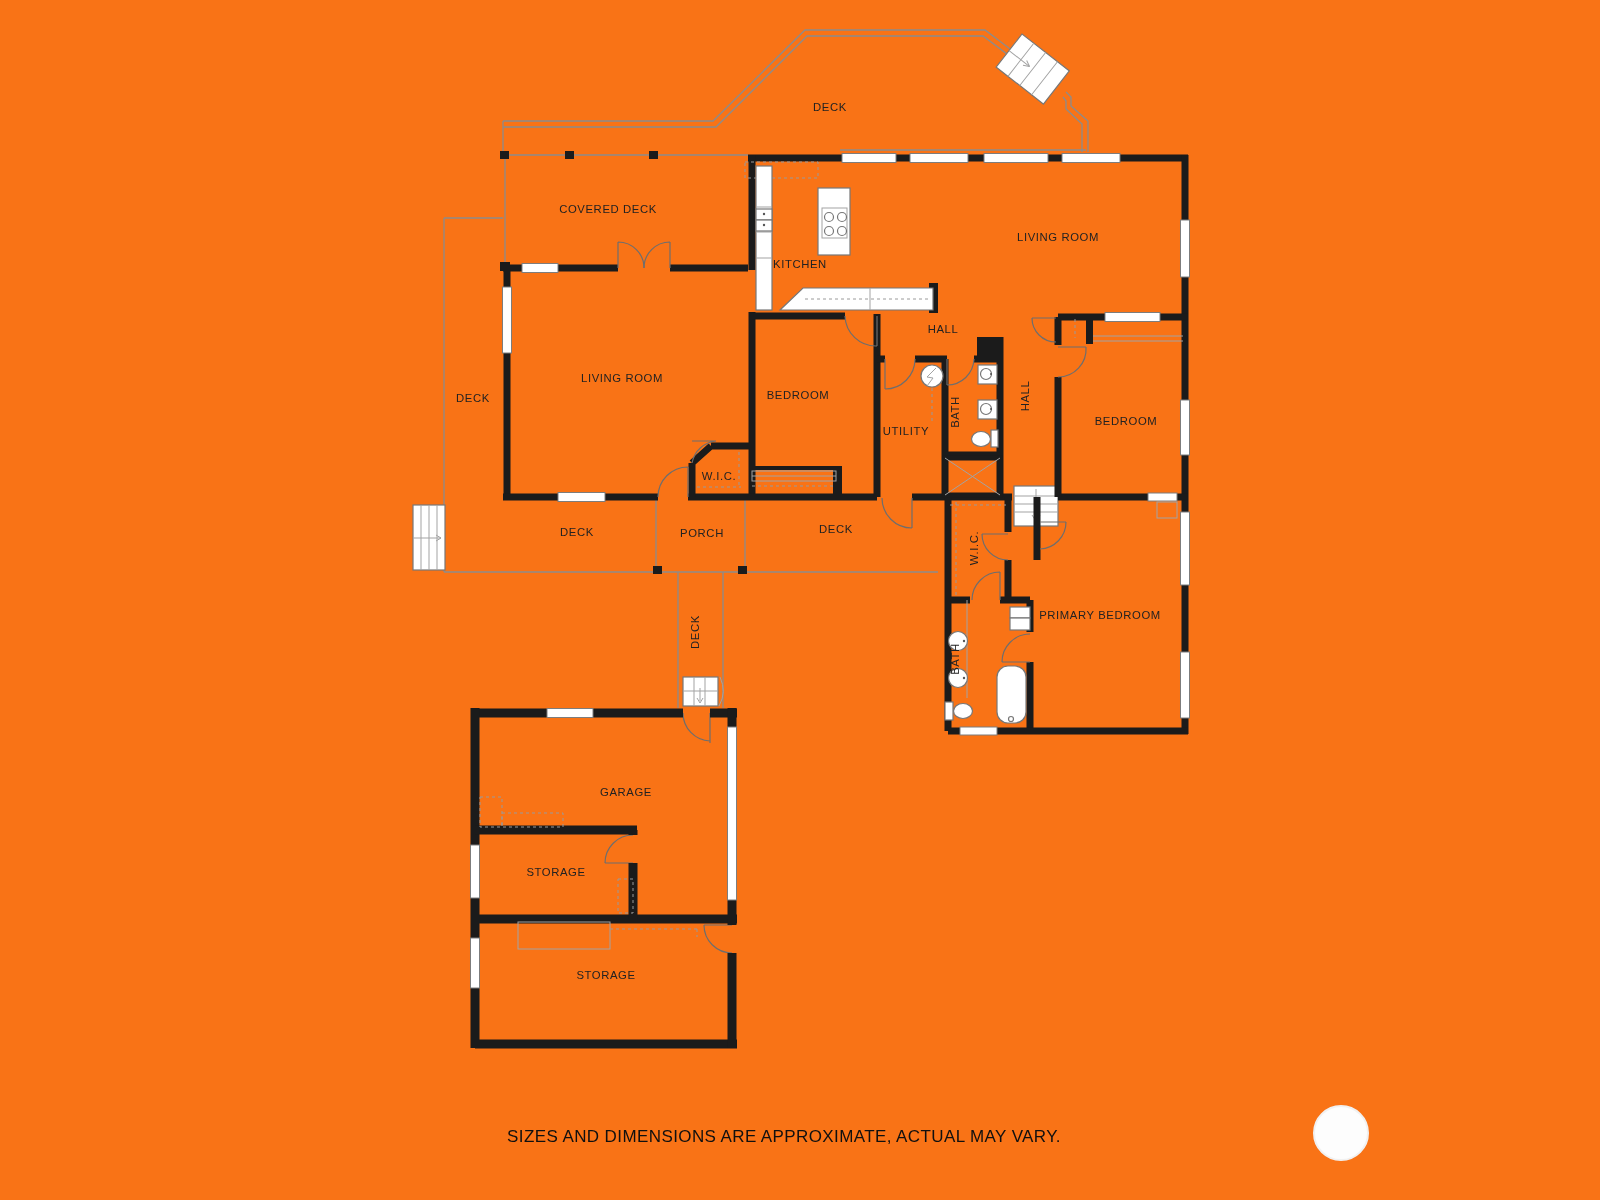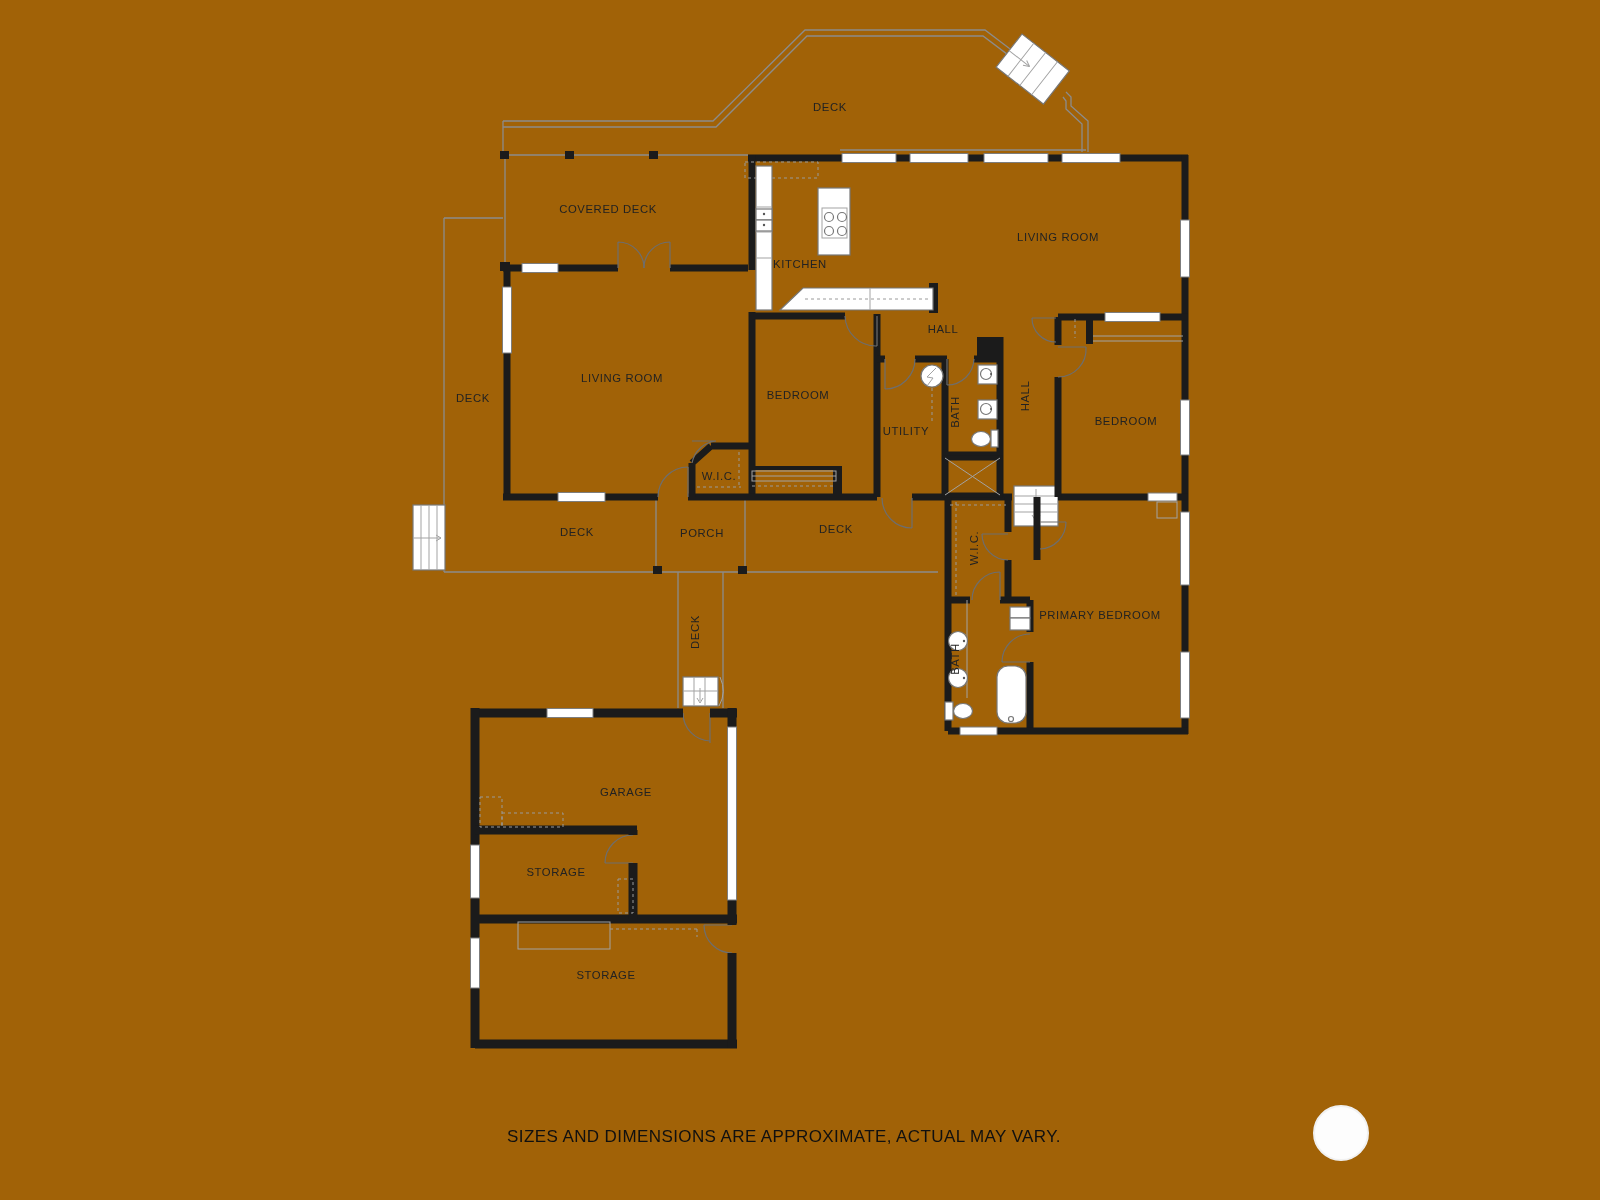--- a/index.html
+++ b/index.html
@@ -1,16 +1,16 @@
 <!DOCTYPE html>
 <html><head>
 <meta charset="utf-8">
 <style>
   html,body{margin:0;padding:0;background:#ffffff;}
-  .page{position:relative;width:1600px;height:1200px;background:#a16207;overflow:hidden;
+  .page{position:relative;width:1600px;height:1200px;background:#f97316;overflow:hidden;
         font-family:"Liberation Sans",sans-serif;}
   svg text{font-family:"Liberation Sans",sans-serif;fill:#222;letter-spacing:0.6px;}
   svg .room-label{font-size:11.3px;}
   svg .disclaimer{font-size:17px;fill:#101010;letter-spacing:0.4px;}
   svg .wall{stroke:#1b1b1b;stroke-width:7;fill:none;stroke-linecap:butt;}
   svg .wall-thick{stroke:#1b1b1b;stroke-width:9;fill:none;stroke-linecap:butt;}
   svg .thin{stroke:#8c8c8c;stroke-width:1.3;fill:none;}
   svg .thin2{stroke:#a3a3a3;stroke-width:1;fill:none;}
   svg .win{fill:#ffffff;stroke:#7d7d7d;stroke-width:1;}
   svg .door{stroke:#6e6e6e;stroke-width:1.2;fill:none;}

